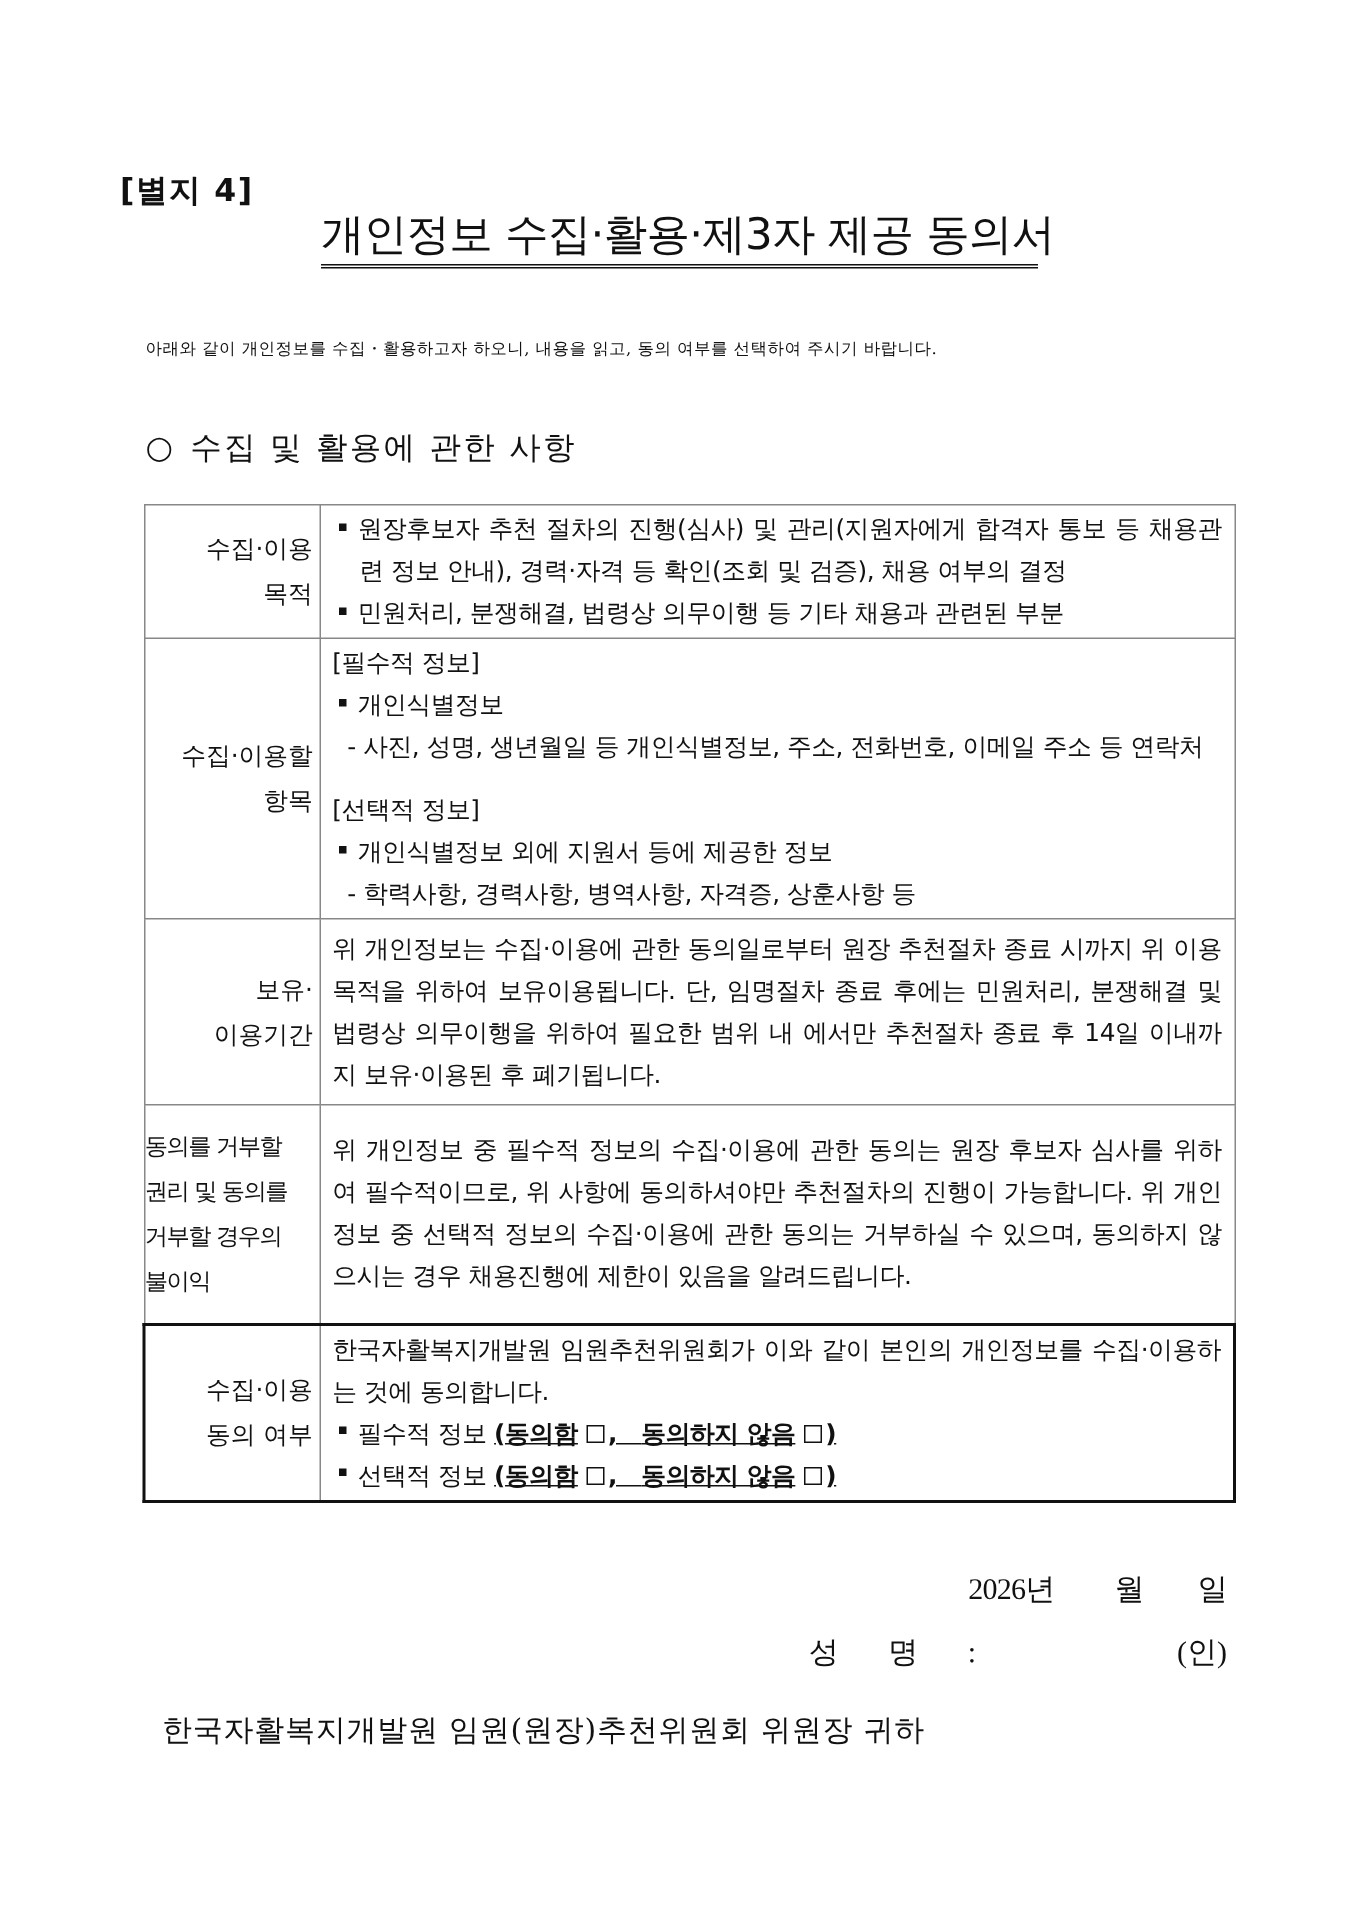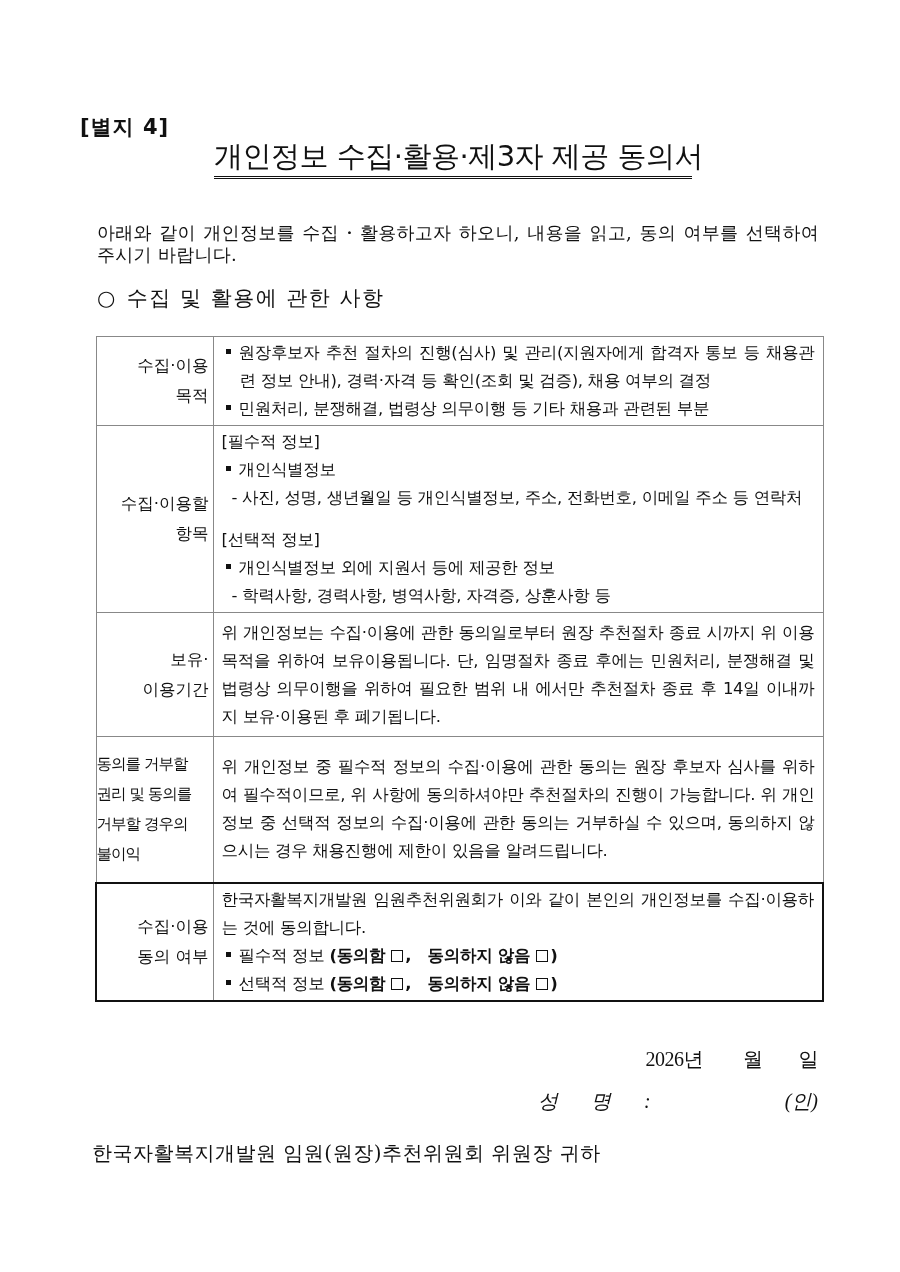--- a/index.html
+++ b/index.html
@@ -16,21 +16,21 @@
     font-family: "DejaVu Sans", sans-serif;
   }
   .title {
     position: absolute; left: 214px; top: 138px; width: 478px;
     font-size: 29px; letter-spacing: -0.5px; white-space: nowrap;
     font-family: "DejaVu Sans", sans-serif;
     border-bottom: 3px double #111; padding-bottom: 2px; line-height: 36px;
   }
   .intro {
     position: absolute; left: 97px; top: 222px; width: 722px;
-    font-size: 18px; line-height: 22px; text-align: justify;
+    font-size: 11px; line-height: 22px; text-align: justify;
     font-family: "DejaVu Serif", serif; letter-spacing: 0.3px;
   }
   .section {
     position: absolute; left: 97px; top: 284px;
     font-size: 21px; font-family: "DejaVu Serif", serif; letter-spacing: 1.5px;
   }
   .section .circle { margin-right: 10px; }
 
   table.consent {
     position: absolute; left: 95px; top: 336px; width: 729px;
@@ -49,38 +49,38 @@
   .gap { height: 14px; }
   .line { display: block; }
   tr.r1 td { height: 88px; }
   tr.r2 td { height: 186px; }
   tr.r3 td { height: 124px; }
   tr.r4 td { height: 146px; }
   tr.r5 td { height: 96px; }
   tr.r5 td { border-color: #111; }
   tr.r5 td.label { border-left: 2.5px solid #111; border-bottom: 2.5px solid #111; border-top: 2.5px solid #111; border-right: 1px solid #888; }
   tr.r5 td.content { border-right: 2.5px solid #111; border-bottom: 2.5px solid #111; border-top: 2.5px solid #111; border-left: 1px solid #888; }
-  .bold { font-weight: bold; }
+  .bold { font-weight: bold; text-decoration: underline; }
   .cb { display: inline-block; width: 12px; height: 12px; border: 1.3px solid #111; margin: 0 2px 0 6px; vertical-align: -1px; }
 
   .date-line {
     position: absolute; right: 82px; top: 1046px;
     font-family: "Liberation Serif", serif; font-size: 20px; letter-spacing: -0.5px; margin-left: 46px;
   }
   .date-line span { display: inline-block; }
   .date-line .month { margin-left: 40px; }
   .date-line .day { margin-left: 36px; }
   .sign-line {
     position: absolute; right: 82px; top: 1088px;
-    font-family: "Liberation Serif", serif; font-size: 20px; font-style: italic;
+    font-family: "Liberation Serif", serif; font-size: 20px;
   }
   .sign-line .lbl { letter-spacing: 14px; }
   .sign-line .seal { margin-left: 120px; }
   .recipient {
-    position: absolute; left: 92px; top: 1140px;
+    position: absolute; left: 108px; top: 1140px;
     font-family: "DejaVu Serif", serif; font-size: 20px; letter-spacing: 0.5px;
   }
 </style>
 </head>
 <body>
 
 <div class="annex">[별지 4]</div>
 <div class="title">개인정보 수집·활용·제3자 제공 동의서</div>
 
 <div class="intro">아래와 같이 개인정보를 수집・활용하고자 하오니, 내용을 읽고, 동의 여부를 선택하여 주시기 바랍니다.</div>

